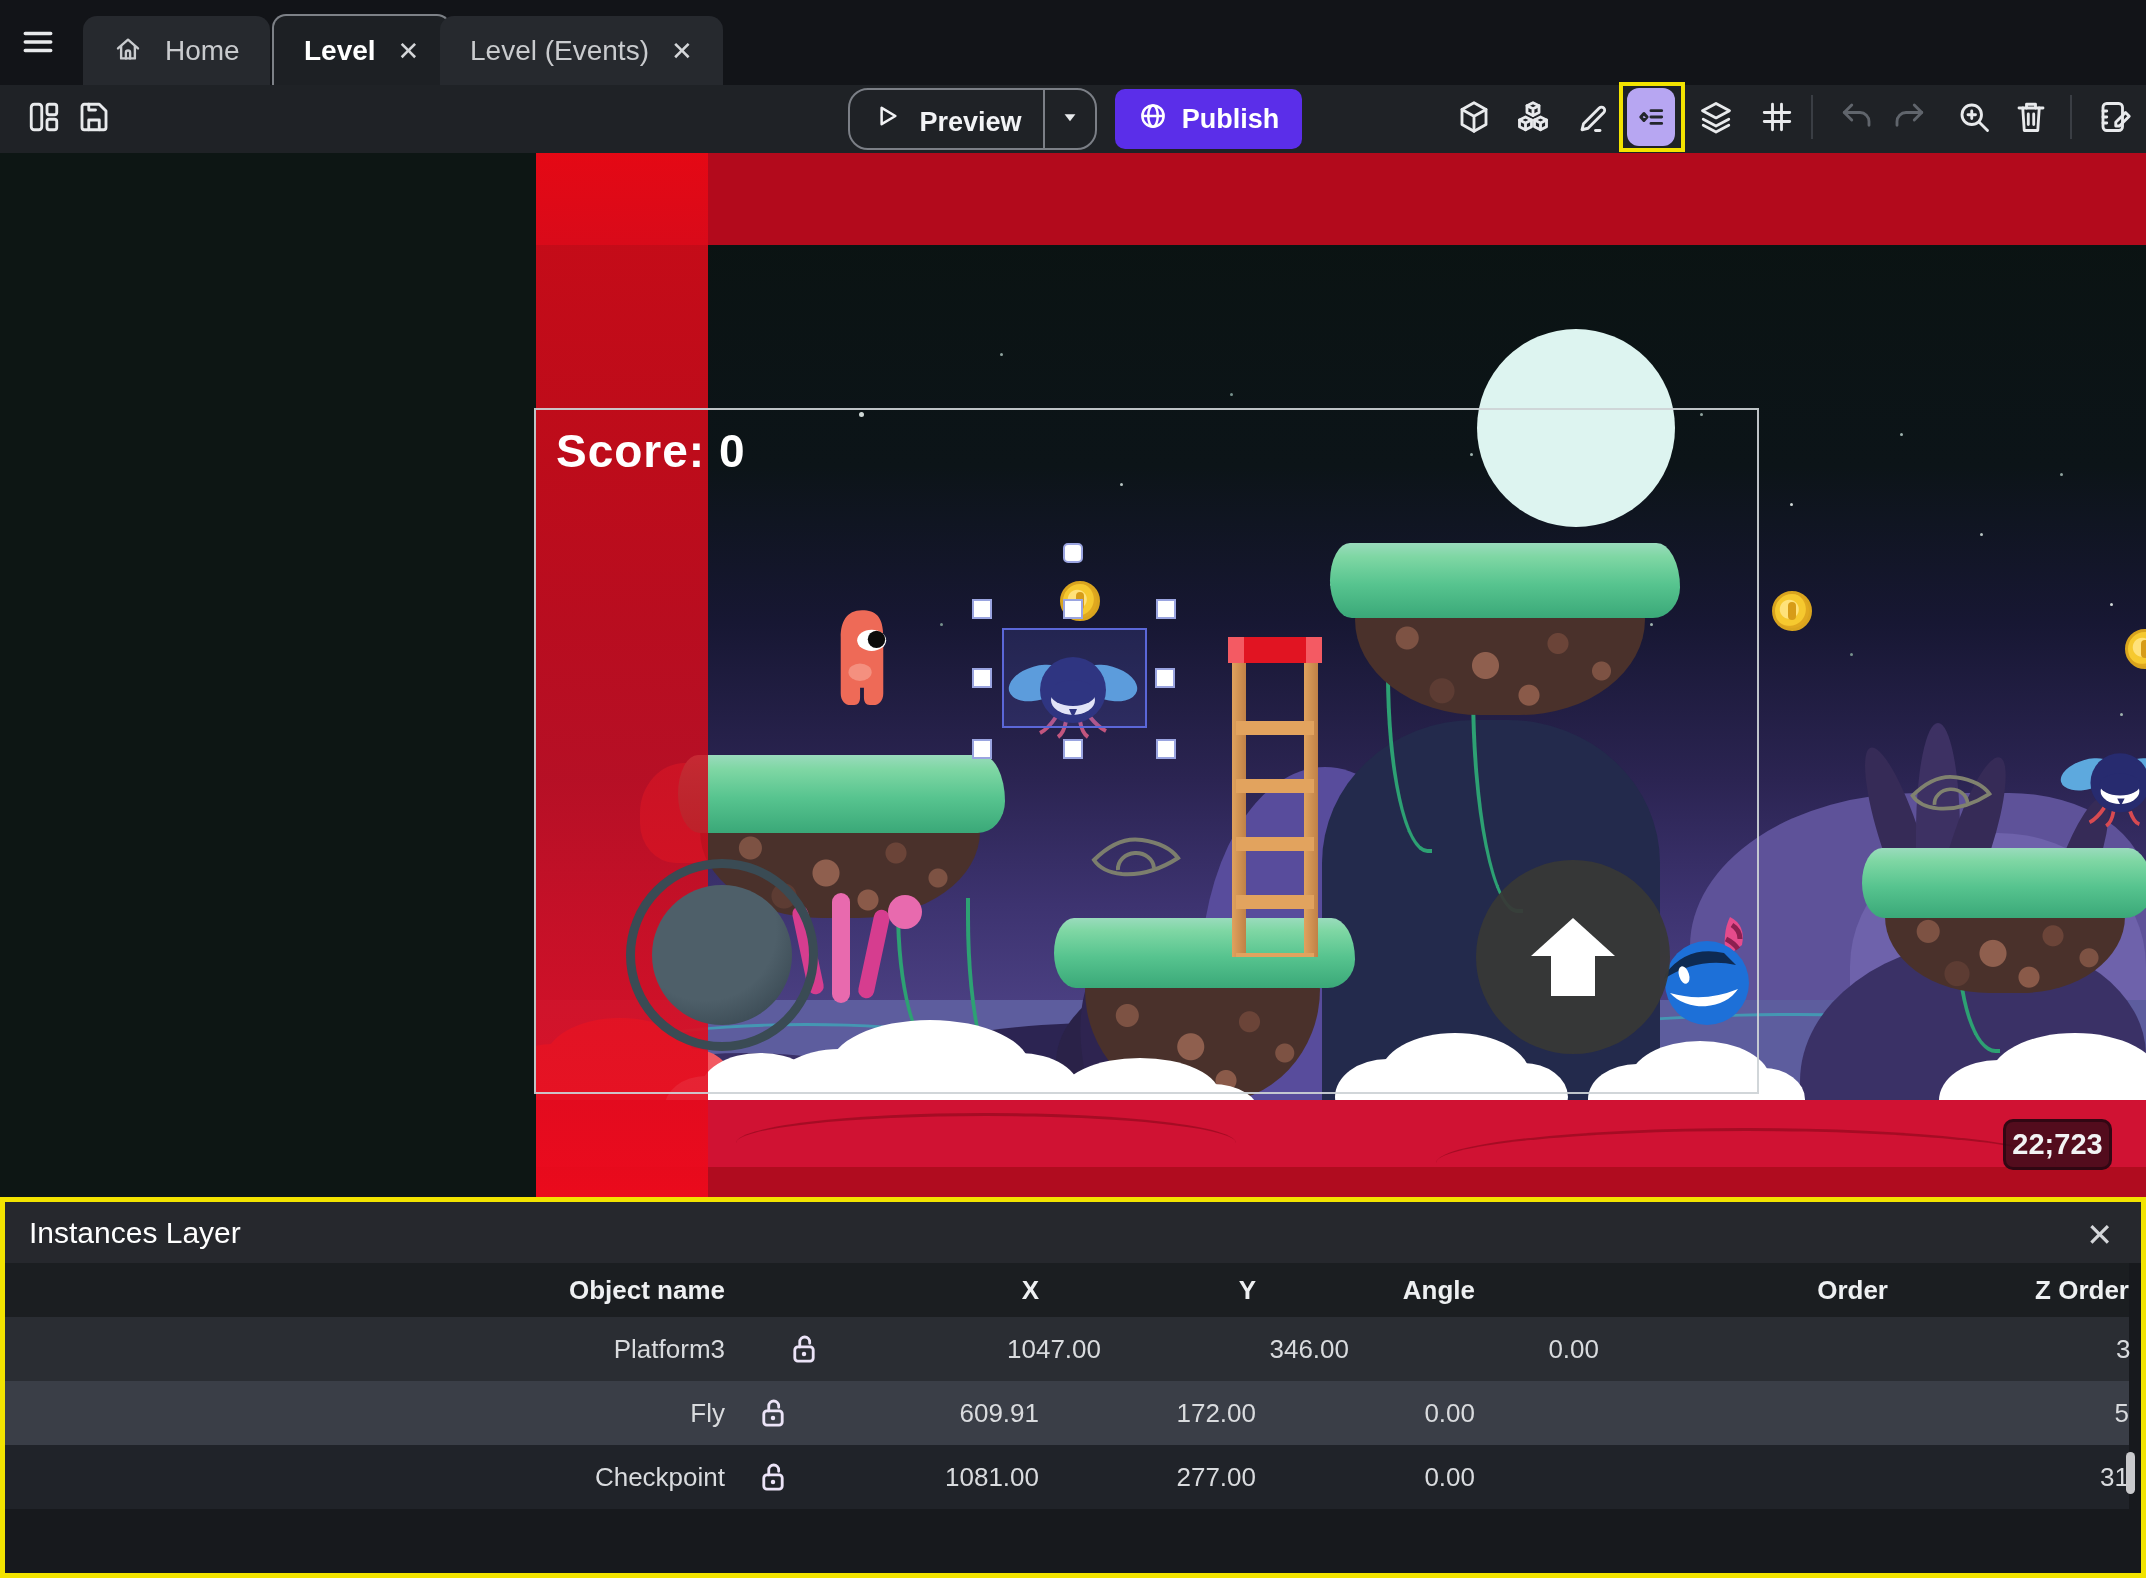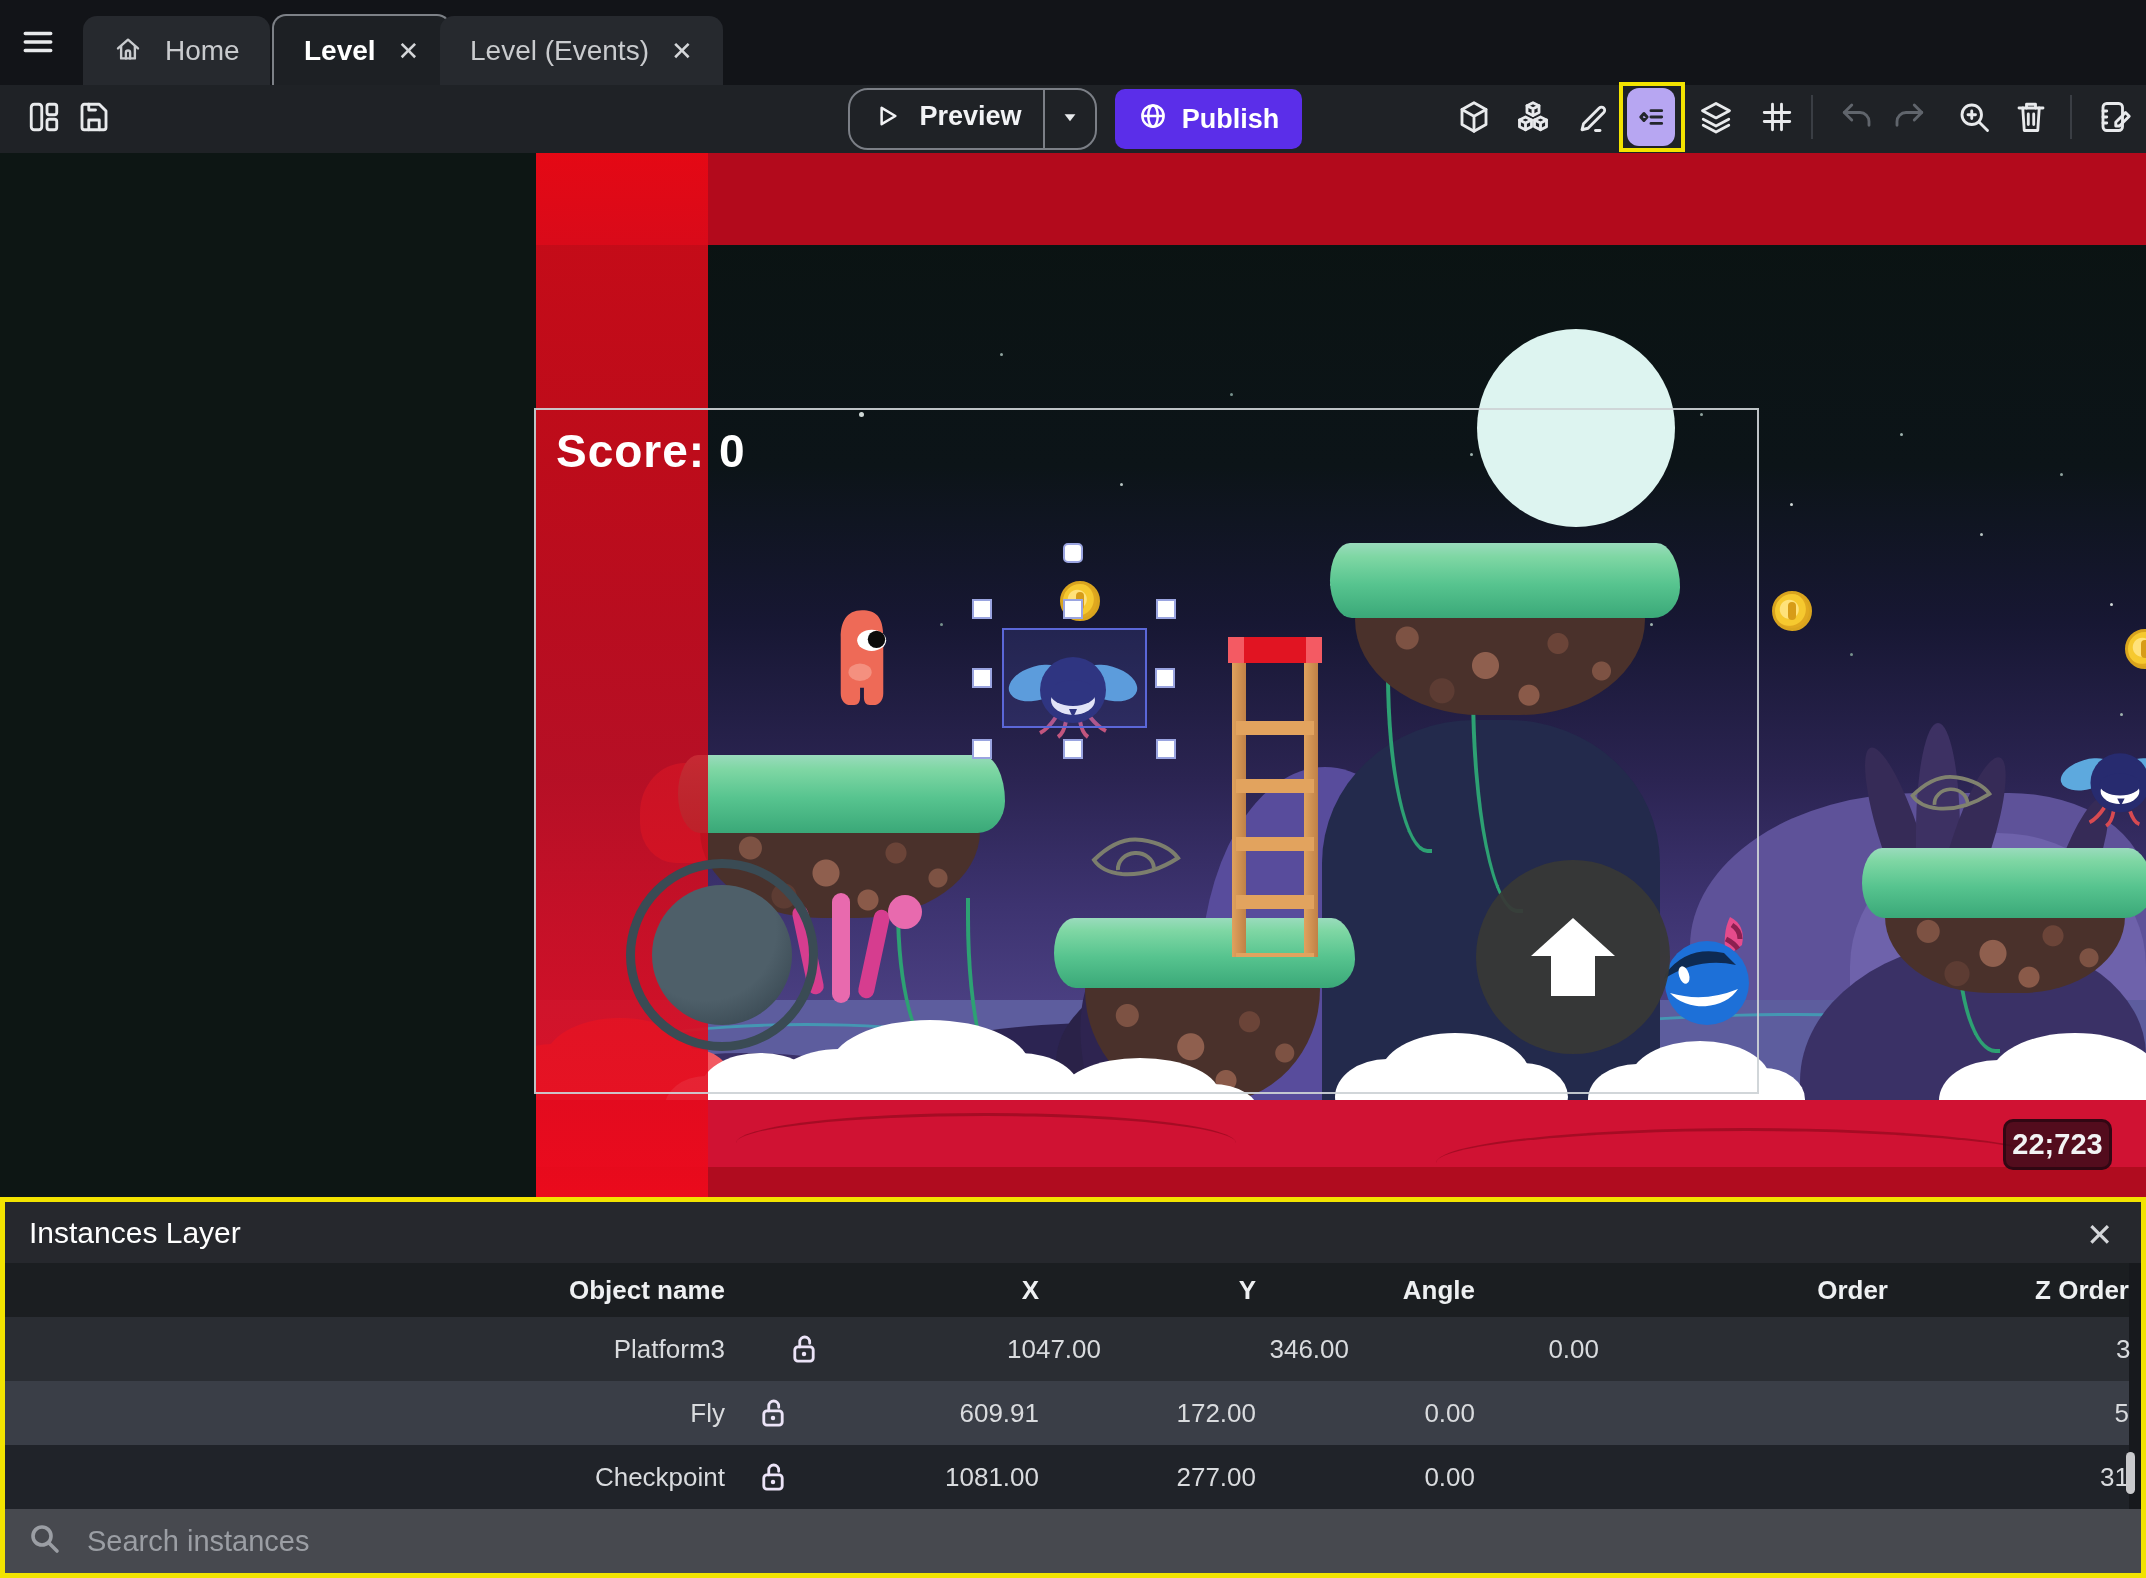--- a/index.html
+++ b/index.html
@@ -14,21 +14,21 @@
   .tab.active { background:#1d2024; border:2px solid #7d8187; border-bottom:none; }
   .tab.active .lbl { color:#ffffff; font-weight:bold; }
   .tab.plain { background:#26292e; }
   .tclose { font-size:26px; color:#d4d6d9; line-height:1; cursor:pointer; }
   .toolbar { position:absolute; left:0; top:85px; width:2146px; height:68px; background:#1f2226; }
   .ticon { position:absolute; width:44px; height:44px; top:95px; display:flex; align-items:center; justify-content:center; cursor:pointer; }
   .ticon svg { stroke:#e8eaec; fill:none; stroke-width:1.9; stroke-linecap:round; stroke-linejoin:round; }
   .ticon.dis svg { stroke:#60656c; }
   .tsep { position:absolute; top:95px; width:2px; height:44px; background:#3a3e44; }
   .btn-preview { position:absolute; left:848px; top:88px; width:249px; height:62px; border:2px solid #7b7f86; border-radius:20px; display:flex; align-items:center; color:#f2f3f5; cursor:pointer; }
-  .btn-preview .main { flex:1; display:flex; align-items:flex-start; justify-content:center; gap:18px; font-size:27px; font-weight:bold; }
+  .btn-preview .main { flex:1; display:flex; align-items:flex-end; justify-content:center; gap:18px; font-size:27px; font-weight:bold; }
   .btn-preview .caret { width:52px; height:100%; border-left:2px solid #7b7f86; display:flex; align-items:center; justify-content:center; }
   .btn-publish { position:absolute; left:1115px; top:89px; width:187px; height:60px; background:#5b2ee9; border-radius:10px; display:flex; align-items:center; justify-content:center; gap:14px; color:#fff; font-size:27px; font-weight:bold; cursor:pointer; }
   .hl-box { position:absolute; left:1619px; top:82px; width:66px; height:70px; border:4px solid #f3e300; }
   .inst-ico-bg { position:absolute; left:1627px; top:88px; width:48px; height:58px; background:#b7a6f2; border-radius:12px; display:flex; align-items:center; justify-content:center; cursor:pointer; }
   .inst-ico-bg svg { stroke:#23262b; fill:none; stroke-width:2.1; stroke-linecap:round; stroke-linejoin:round; }
 
   
   .canvas { position:absolute; left:0; top:153px; width:2146px; height:1044px; background:#0d1614; overflow:hidden; }
   .scene { position:absolute; left:536px; top:0; width:1610px; height:1044px; overflow:hidden;
     background:linear-gradient(180deg,#0a1311 0%,#0c1418 30%,#171733 45%,#2b2452 60%,#3d3370 72%,#4c4184 83%,#5b5096 100%); }
@@ -450,25 +450,16 @@
             <circle cx="12" cy="15.5" r="1.6" fill="#ece4f8" stroke="none"></circle>
           </svg>
       </div>
       <div class="c-num">1081.00</div>
       <div class="c-num">277.00</div>
       <div class="c-num">0.00</div>
       <div class="c-num"></div>
       <div class="c-num">31</div>
     </div>
 
-    <div class="psearch">
-      <span>
-        <svg width="36" height="36" viewBox="0 0 24 24">
-            <circle cx="10" cy="10" r="6"></circle>
-            <path d="M14.5 14.5 20 20"></path>
-          </svg>
-      </span>
-      <input type="text" placeholder="Search instances" style="">
-    </div>
     <div class="pscroll"></div>
   </div>
 
 </div>
 
 </body></html>

